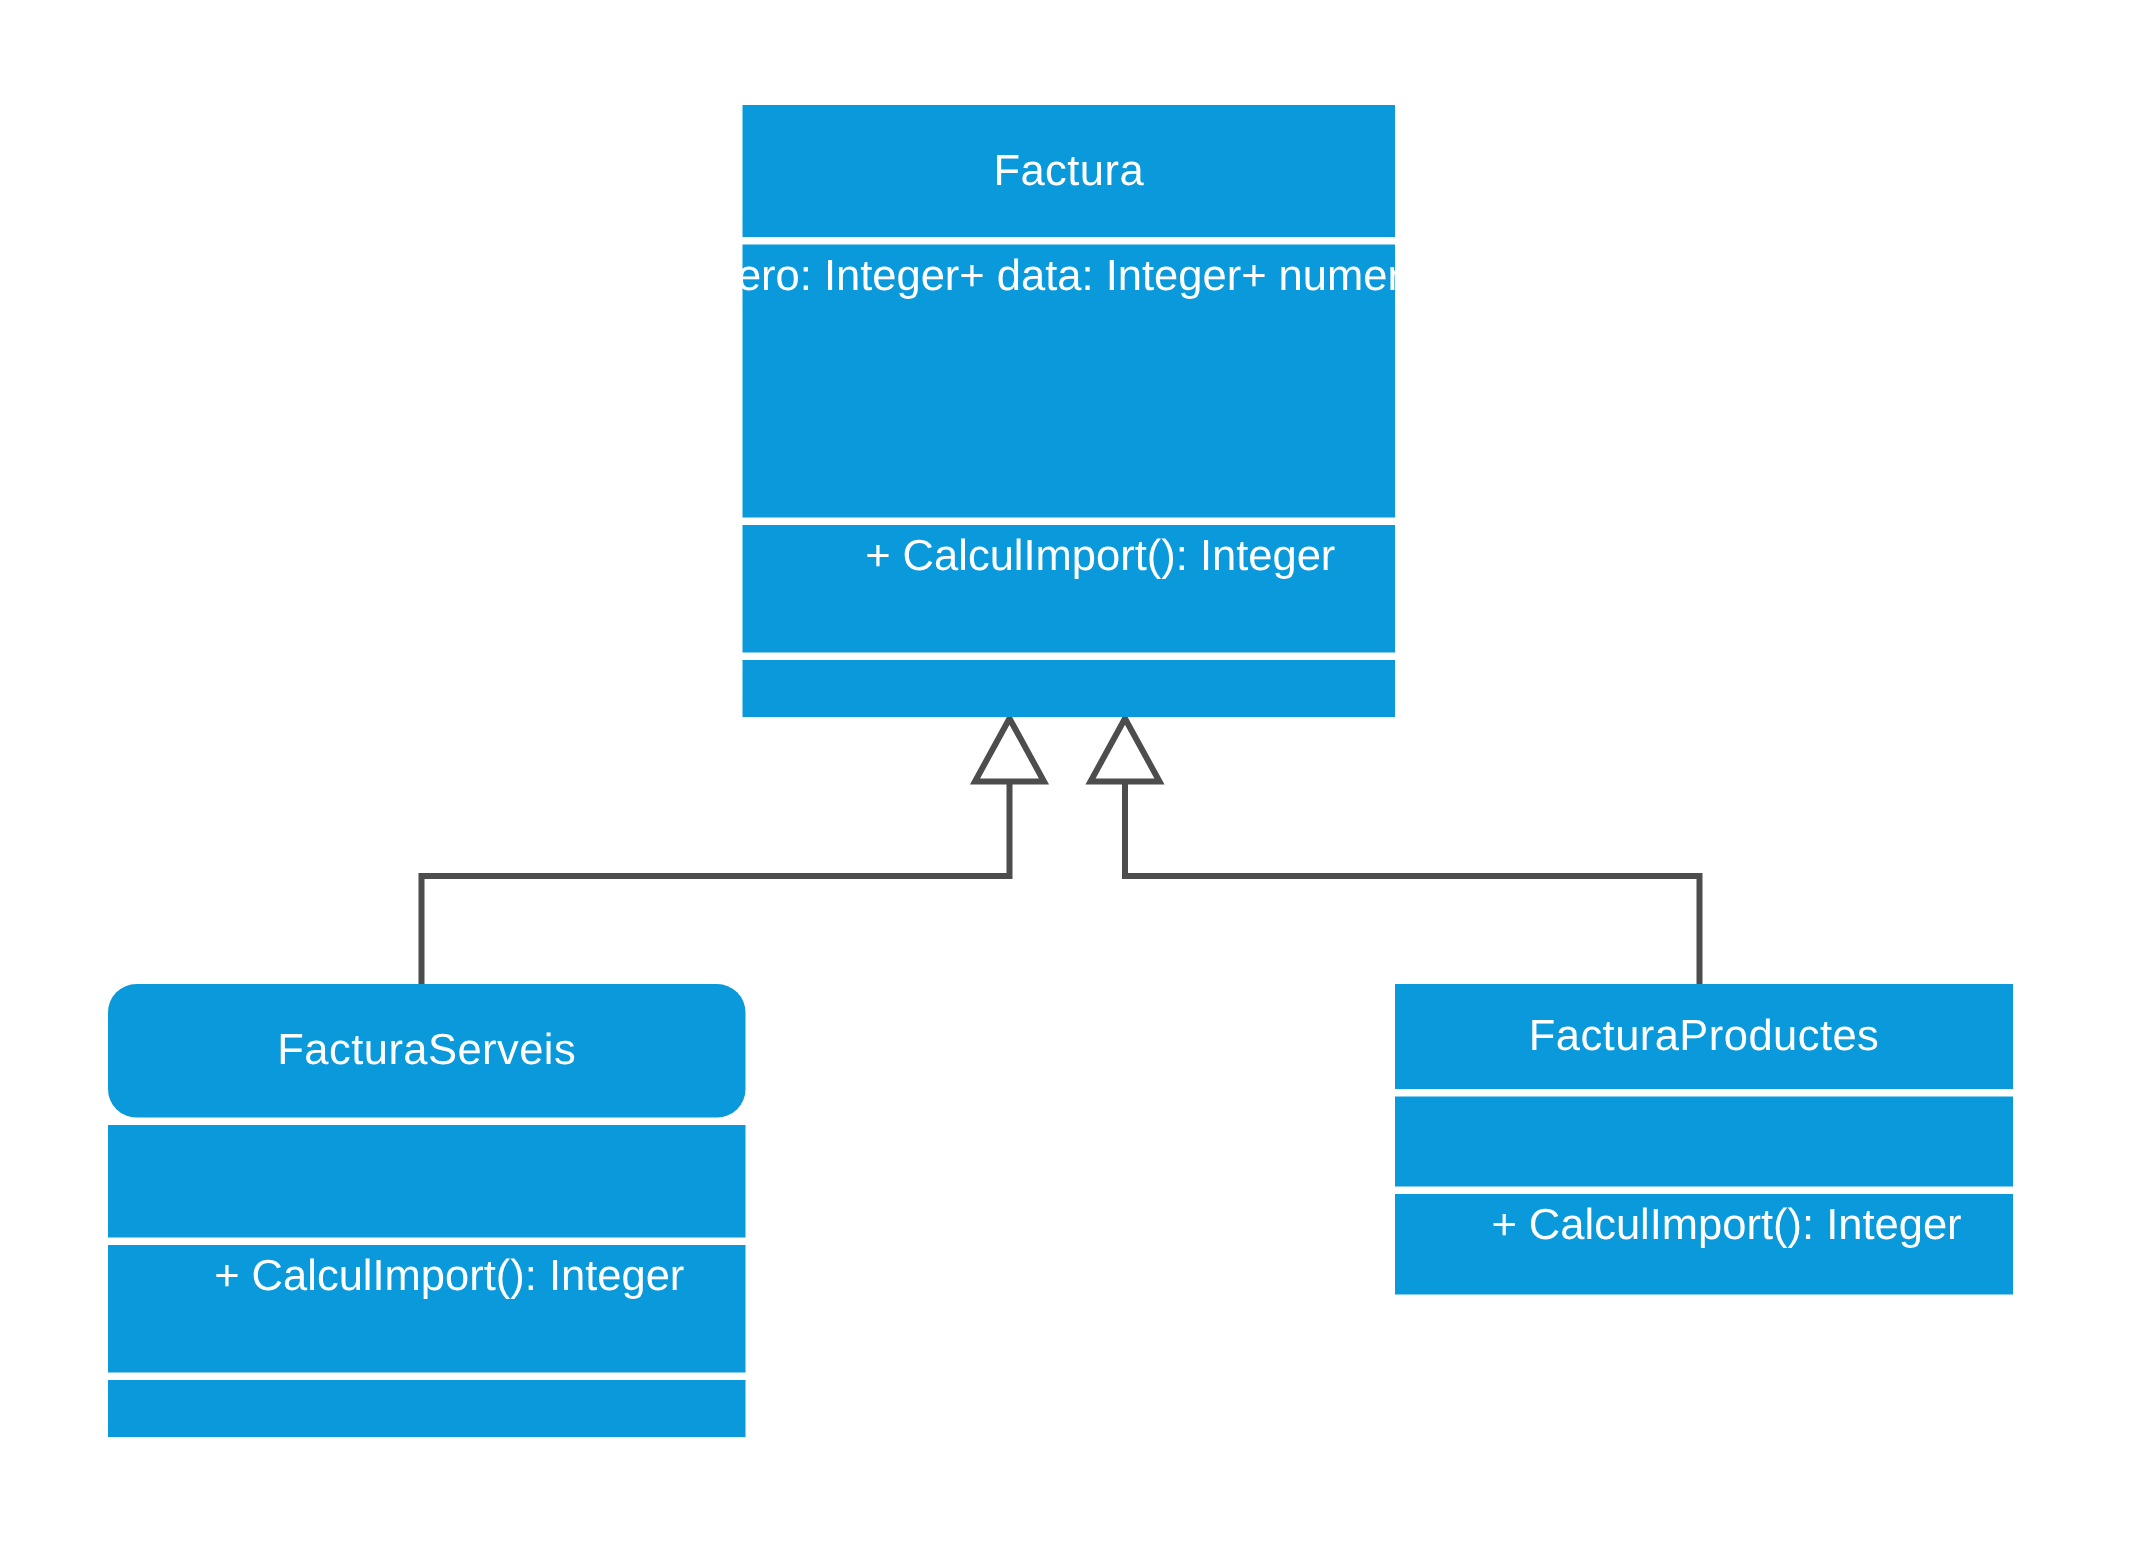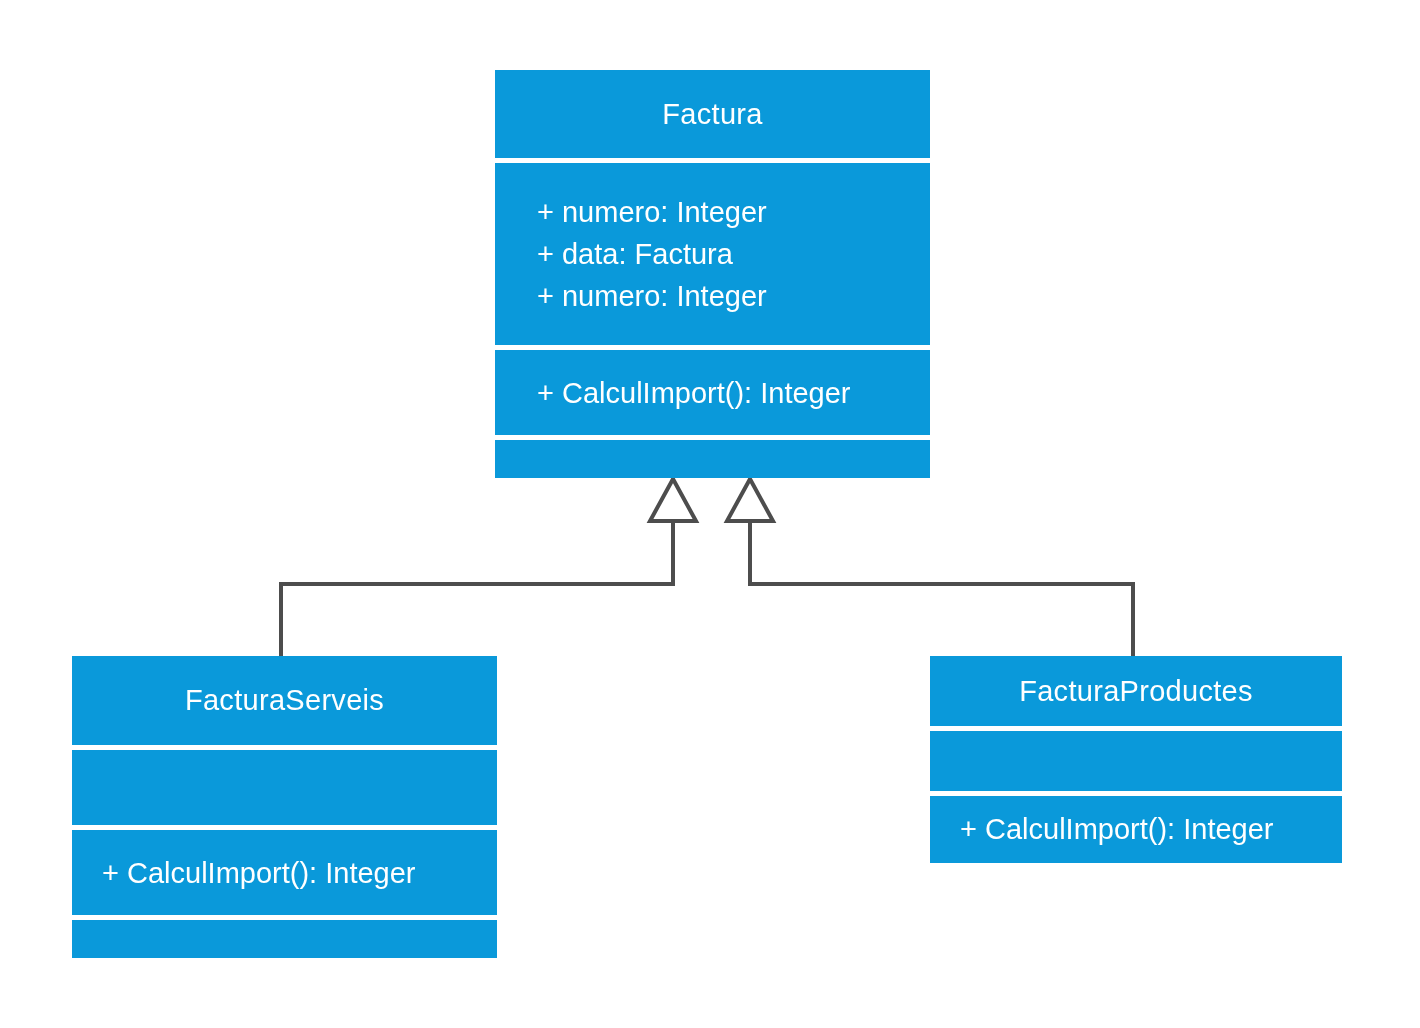--- a/index.html
+++ b/index.html
@@ -28,41 +28,41 @@
   }
   .sec.title {
     display: flex;
     align-items: center;
     justify-content: center;
     font-size: 29px;
     letter-spacing: 0.3px;
   }
   .sec.members {
     display: flex;
-    flex-direction: column;
+    flex-direction: row;
     justify-content: center;
   }
   .member {
     font-size: 29px;
     line-height: 42px;
     white-space: nowrap;
   }
   .sec.spacer {
     flex: 1 1 auto;
   }
 
   
   #class-factura           { left: 495px; top: 70px;  width: 435px; height: 408px; }
   #class-factura .title    { height: 88px; }
   #class-factura .attrs    { height: 182px; padding-left: 42px; }
   #class-factura .methods  { height: 85px;  padding-left: 42px; }
 
   
   #class-serveis           { left: 72px;  top: 656px; width: 425px; height: 302px; }
-  #class-serveis .title    { height: 89px; }
+  #class-serveis .title    { height: 89px; border-radius: 19px; }
   #class-serveis .attrs    { height: 75px;  padding-left: 30px; }
   #class-serveis .methods  { height: 85px;  padding-left: 30px; }
 
   
   #class-productes          { left: 930px; top: 656px; width: 412px; height: 212px; }
   #class-productes .title   { height: 89px; }
   #class-productes .attrs   { height: 75px;  padding-left: 30px; }
   #class-productes .methods { height: 85px;  padding-left: 30px; }
 
   .connector-layer {
@@ -87,21 +87,21 @@
       <path d="M 750 479 L 727 521 L 773 521 Z" fill="#ffffff" stroke="#4d4d4d" stroke-width="4" stroke-linejoin="miter"></path>
     </g>
   </svg>
 
   <div class="uml-class" id="class-factura">
     <div class="sec title">
       <span>Factura</span>
     </div>
     <div class="sec members attrs">
       <div class="member">+ numero: Integer</div>
-      <div class="member">+ data: Factura</div>
+      <div class="member">+ data: Integer</div>
       <div class="member">+ numero: Integer</div>
     </div>
     <div class="sec members methods">
       <div class="member">+ CalculImport(): Integer</div>
     </div>
     <div class="sec spacer"></div>
   </div>
 
   <div class="uml-class" id="class-serveis">
     <div class="sec title">

